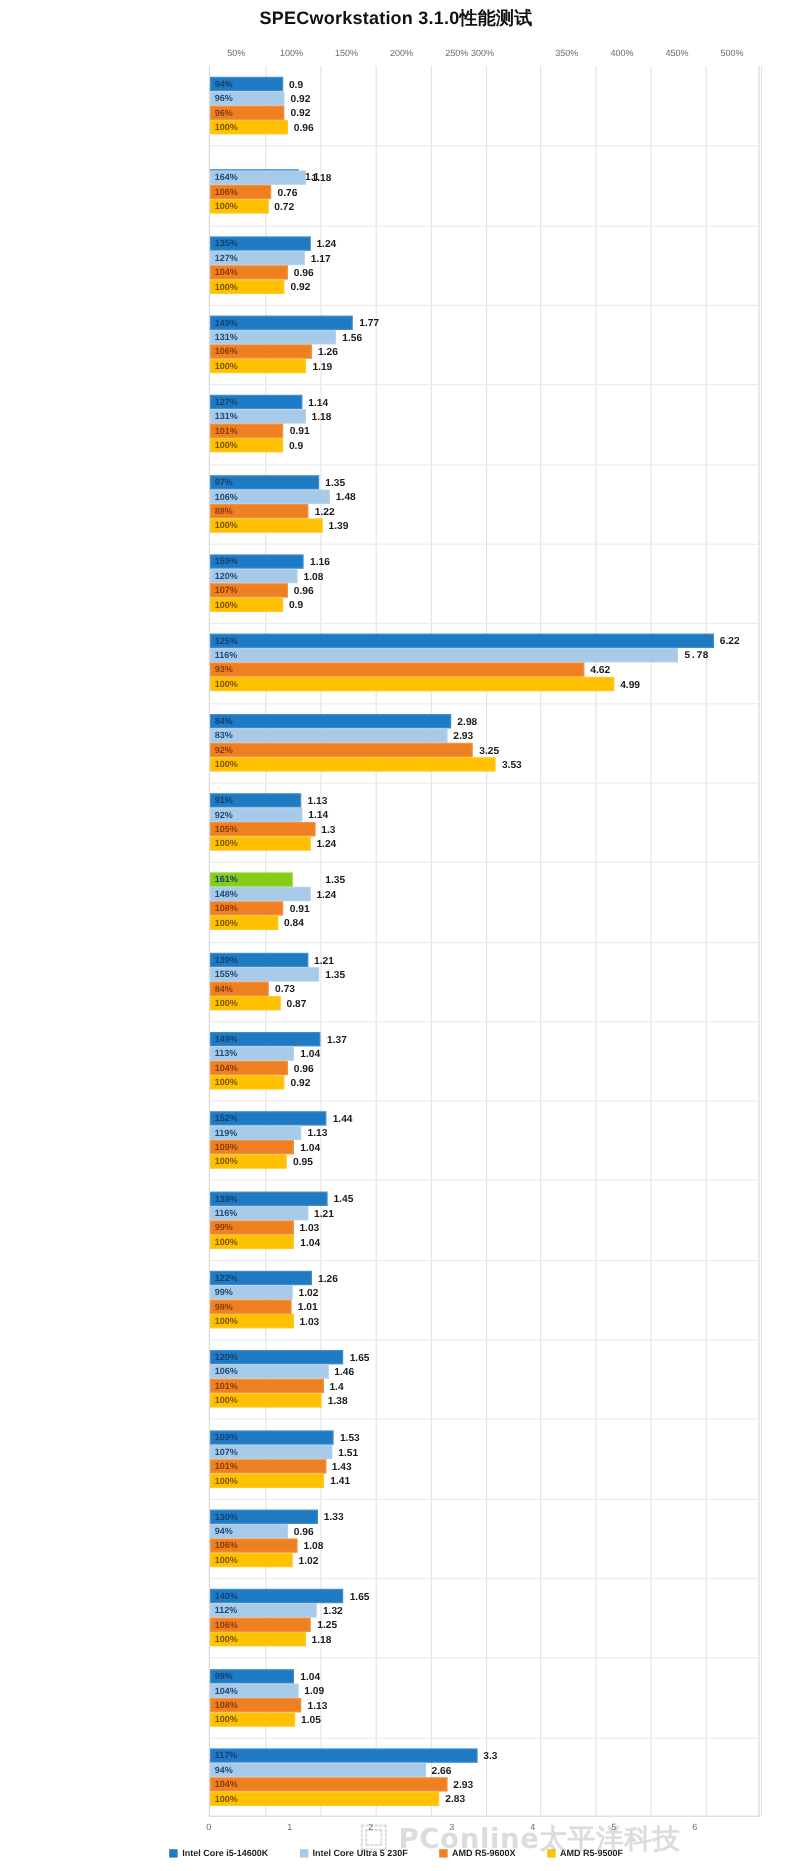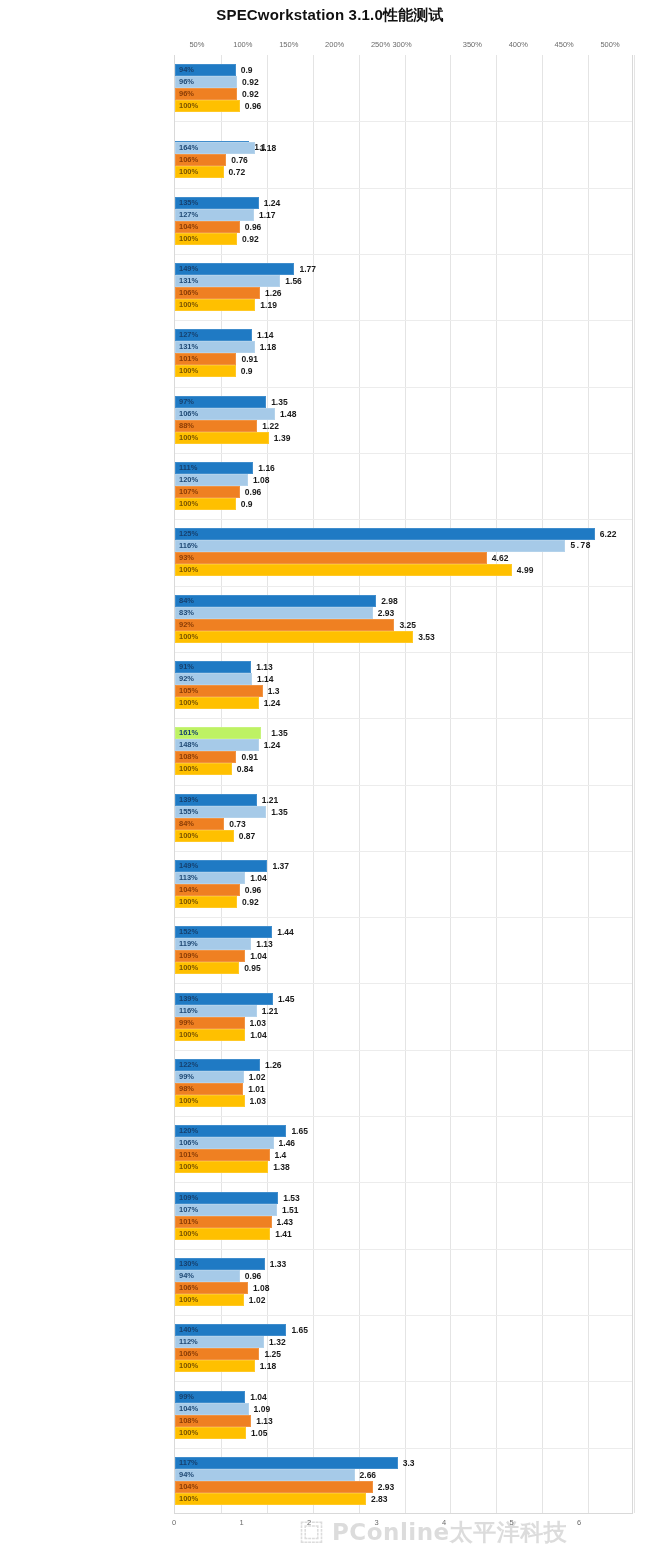--- a/index.html
+++ b/index.html
@@ -268,21 +268,21 @@
           <div class="bar" style="width: 93.825px; background: rgb(255, 192, 0);">
             <span class="pct on-yellow">100%</span>
           </div>
           <span class="val" style="left: 93.825px;">1.39</span>
         </div>
       </div>
       <div class="hgrid" style="top: 398px;"></div>
       <div class="group" style="top: 0px;">
         <div class="row" style="top: 407.068px; width: 100%;">
           <div class="bar" style="width: 78.3px; background: rgb(31, 122, 196);">
-            <span class="pct on-dark">111%</span>
+            <span class="pct on-dark">159%</span>
           </div>
           <span class="val" style="left: 78.3px;">1.16</span>
         </div>
         <div class="row" style="top: 419.068px; width: 100%;">
           <div class="bar" style="width: 72.9px; background: rgb(166, 202, 232);">
             <span class="pct on-light">120%</span>
           </div>
           <span class="val" style="left: 72.9px;">1.08</span>
         </div>
         <div class="row" style="top: 431.068px; width: 100%;">
@@ -375,21 +375,21 @@
         <div class="row" style="top: 642.023px; width: 100%;">
           <div class="bar" style="width: 83.7px; background: rgb(255, 192, 0);">
             <span class="pct on-yellow">100%</span>
           </div>
           <span class="val" style="left: 83.7px;">1.24</span>
         </div>
       </div>
       <div class="hgrid" style="top: 663px;"></div>
       <div class="group" style="top: 0px;">
         <div class="row" style="top: 672.341px; width: 100%;">
-          <div class="bar" style="width: 86px; background: #bef264;">
+          <div class="bar" style="width: 69px; background: #84cc16;">
             <span class="pct on-dark">161%</span>
           </div>
           <span class="val" style="left: 91.125px;">1.35</span>
         </div>
         <div class="row" style="top: 684.341px; width: 100%;">
           <div class="bar" style="width: 83.7px; background: rgb(166, 202, 232);">
             <span class="pct on-light">148%</span>
           </div>
           <span class="val" style="left: 83.7px;">1.24</span>
         </div>
@@ -708,19 +708,37 @@
   <div class="bottom-axis">
       <div class="tick" style="left: 174px;">0</div>
       <div class="tick" style="left: 241.5px;">1</div>
       <div class="tick" style="left: 309px;">2</div>
       <div class="tick" style="left: 376.5px;">3</div>
       <div class="tick" style="left: 444px;">4</div>
       <div class="tick" style="left: 511.5px;">5</div>
       <div class="tick" style="left: 579px;">6</div>
     </div>
 
+  <div class="legend">
+      <div class="legend-item">
+        <span class="legend-swatch" style="background: rgb(31, 122, 196);"></span>
+        <span class="legend-label">Intel Core i5-14600K</span>
+      </div>
+      <div class="legend-item">
+        <span class="legend-swatch" style="background: rgb(166, 202, 232);"></span>
+        <span class="legend-label">Intel Core Ultra 5 230F</span>
+      </div>
+      <div class="legend-item">
+        <span class="legend-swatch" style="background: rgb(239, 128, 34);"></span>
+        <span class="legend-label">AMD R5-9600X</span>
+      </div>
+      <div class="legend-item">
+        <span class="legend-swatch" style="background: rgb(255, 192, 0);"></span>
+        <span class="legend-label">AMD R5-9500F</span>
+      </div>
+    </div>
 
   <div class="watermark">
     <span class="wm-logo">⿴</span>
     <span class="wm-text">PConline太平洋科技</span>
   </div>
 
 </div>
 
 </body></html>

